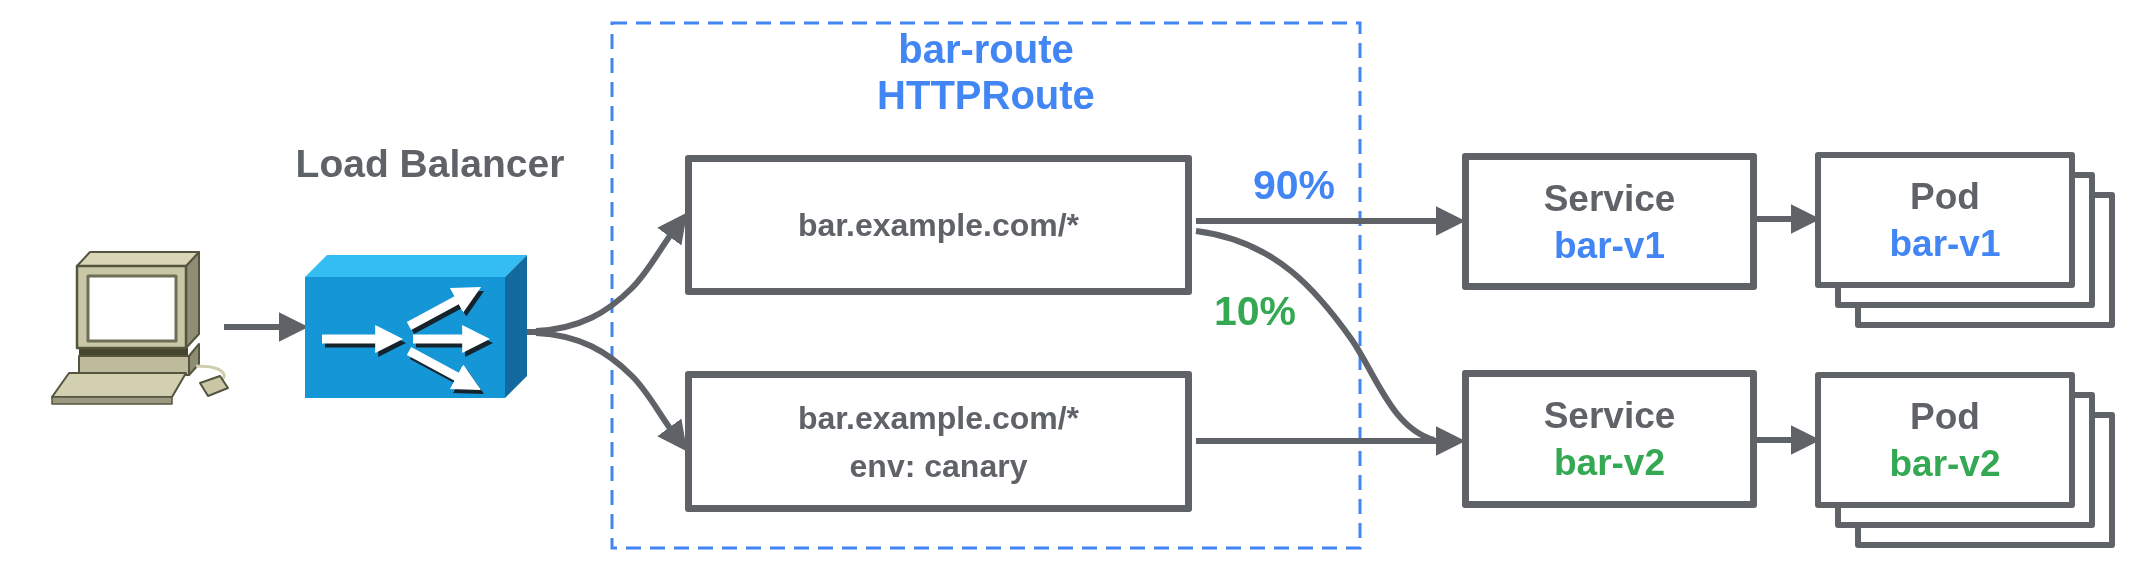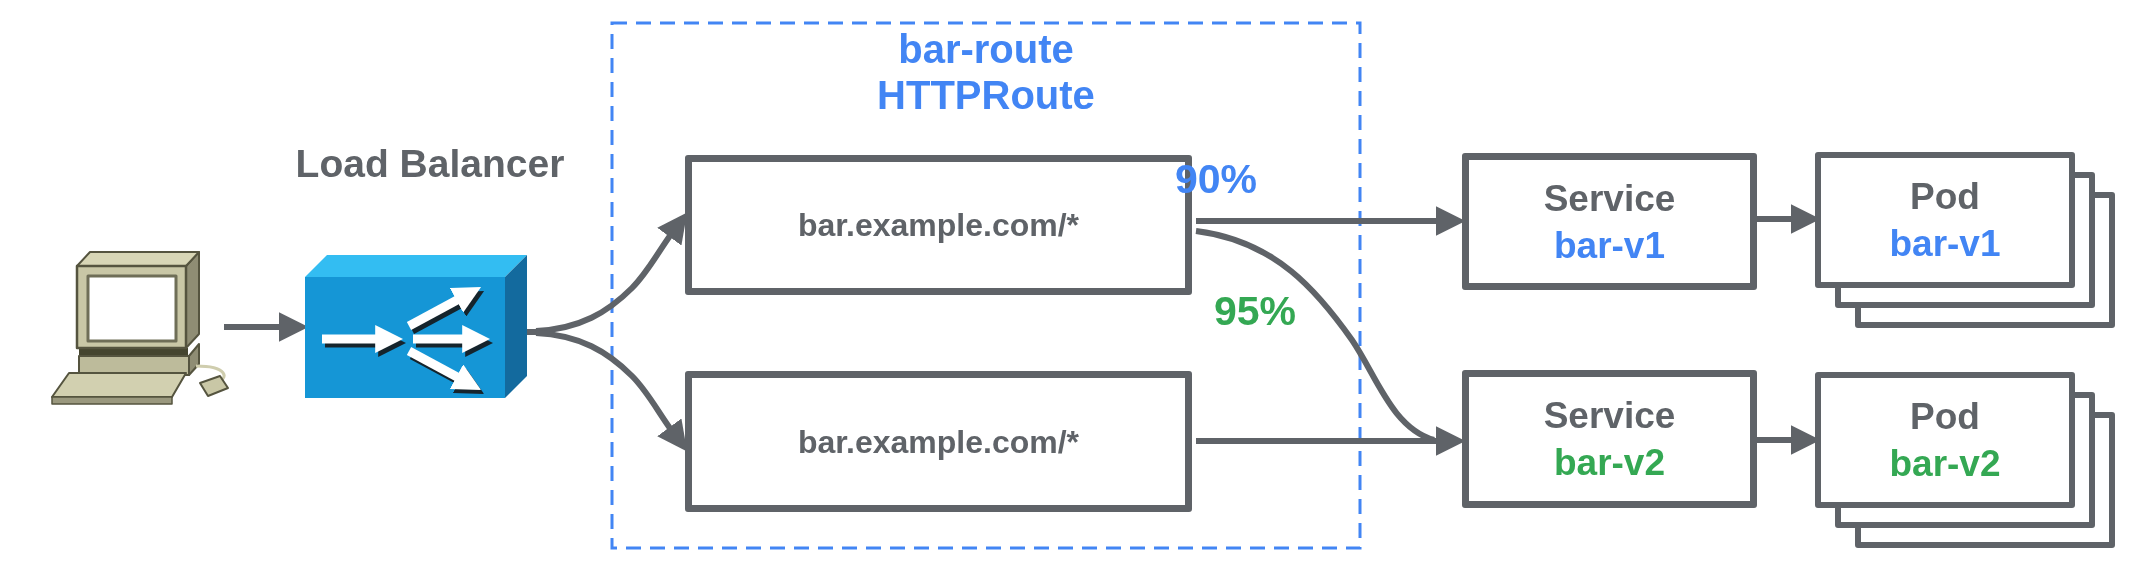--- a/index.html
+++ b/index.html
@@ -30,21 +30,21 @@
     display:flex;flex-direction:column;align-items:center;justify-content:center;
     color:var(--gray);text-align:center;
   }
   .route-box{left:685px;width:507px;font-size:32px;line-height:48px;}
   .route-top{top:155px;height:140px;}
   .route-bottom{top:371px;height:141px;}
   .service-box{left:1462px;width:295px;font-size:37px;line-height:47px;}
   .svc1{top:153px;height:137px;}
   .svc2{top:370px;height:138px;}
   .pct{position:absolute;font-size:41px;}
-  .pct-90{left:1175px;top:156px;width:160px;text-align:left;color:var(--blue);}
+  .pct-90{left:1175px;top:162px;width:160px;text-align:right;color:var(--blue);}
   .pct-10{left:1175px;top:288px;width:160px;text-align:center;color:var(--green);}
   .pod-stack{position:absolute;width:302px;height:178px;}
   .pods1{left:1815px;top:152px;}
   .pods2{left:1815px;top:372px;}
   .pod-card{
     position:absolute;box-sizing:border-box;width:260px;height:136px;
     border:6px solid var(--gray);border-radius:3px;background:#ffffff;
   }
   .pod-back1{left:20px;top:20px;}
   .pod-back2{left:40px;top:40px;}
@@ -134,24 +134,25 @@
     <div>bar-route</div>
     <div>HTTPRoute</div>
   </div>
 
   <div class="box route-box route-top">
     <div>bar.example.com/*</div>
   </div>
 
   <div class="box route-box route-bottom">
     <div>bar.example.com/*</div>
+    <div>env: canary</div>
   </div>
 
   <div class="pct pct-90">90%</div>
-  <div class="pct pct-10">95%</div>
+  <div class="pct pct-10">10%</div>
 
   <div class="box service-box svc1">
     <div>Service</div>
     <div class="name-blue">bar-v1</div>
   </div>
 
   <div class="box service-box svc2">
     <div>Service</div>
     <div class="name-green">bar-v2</div>
   </div>

